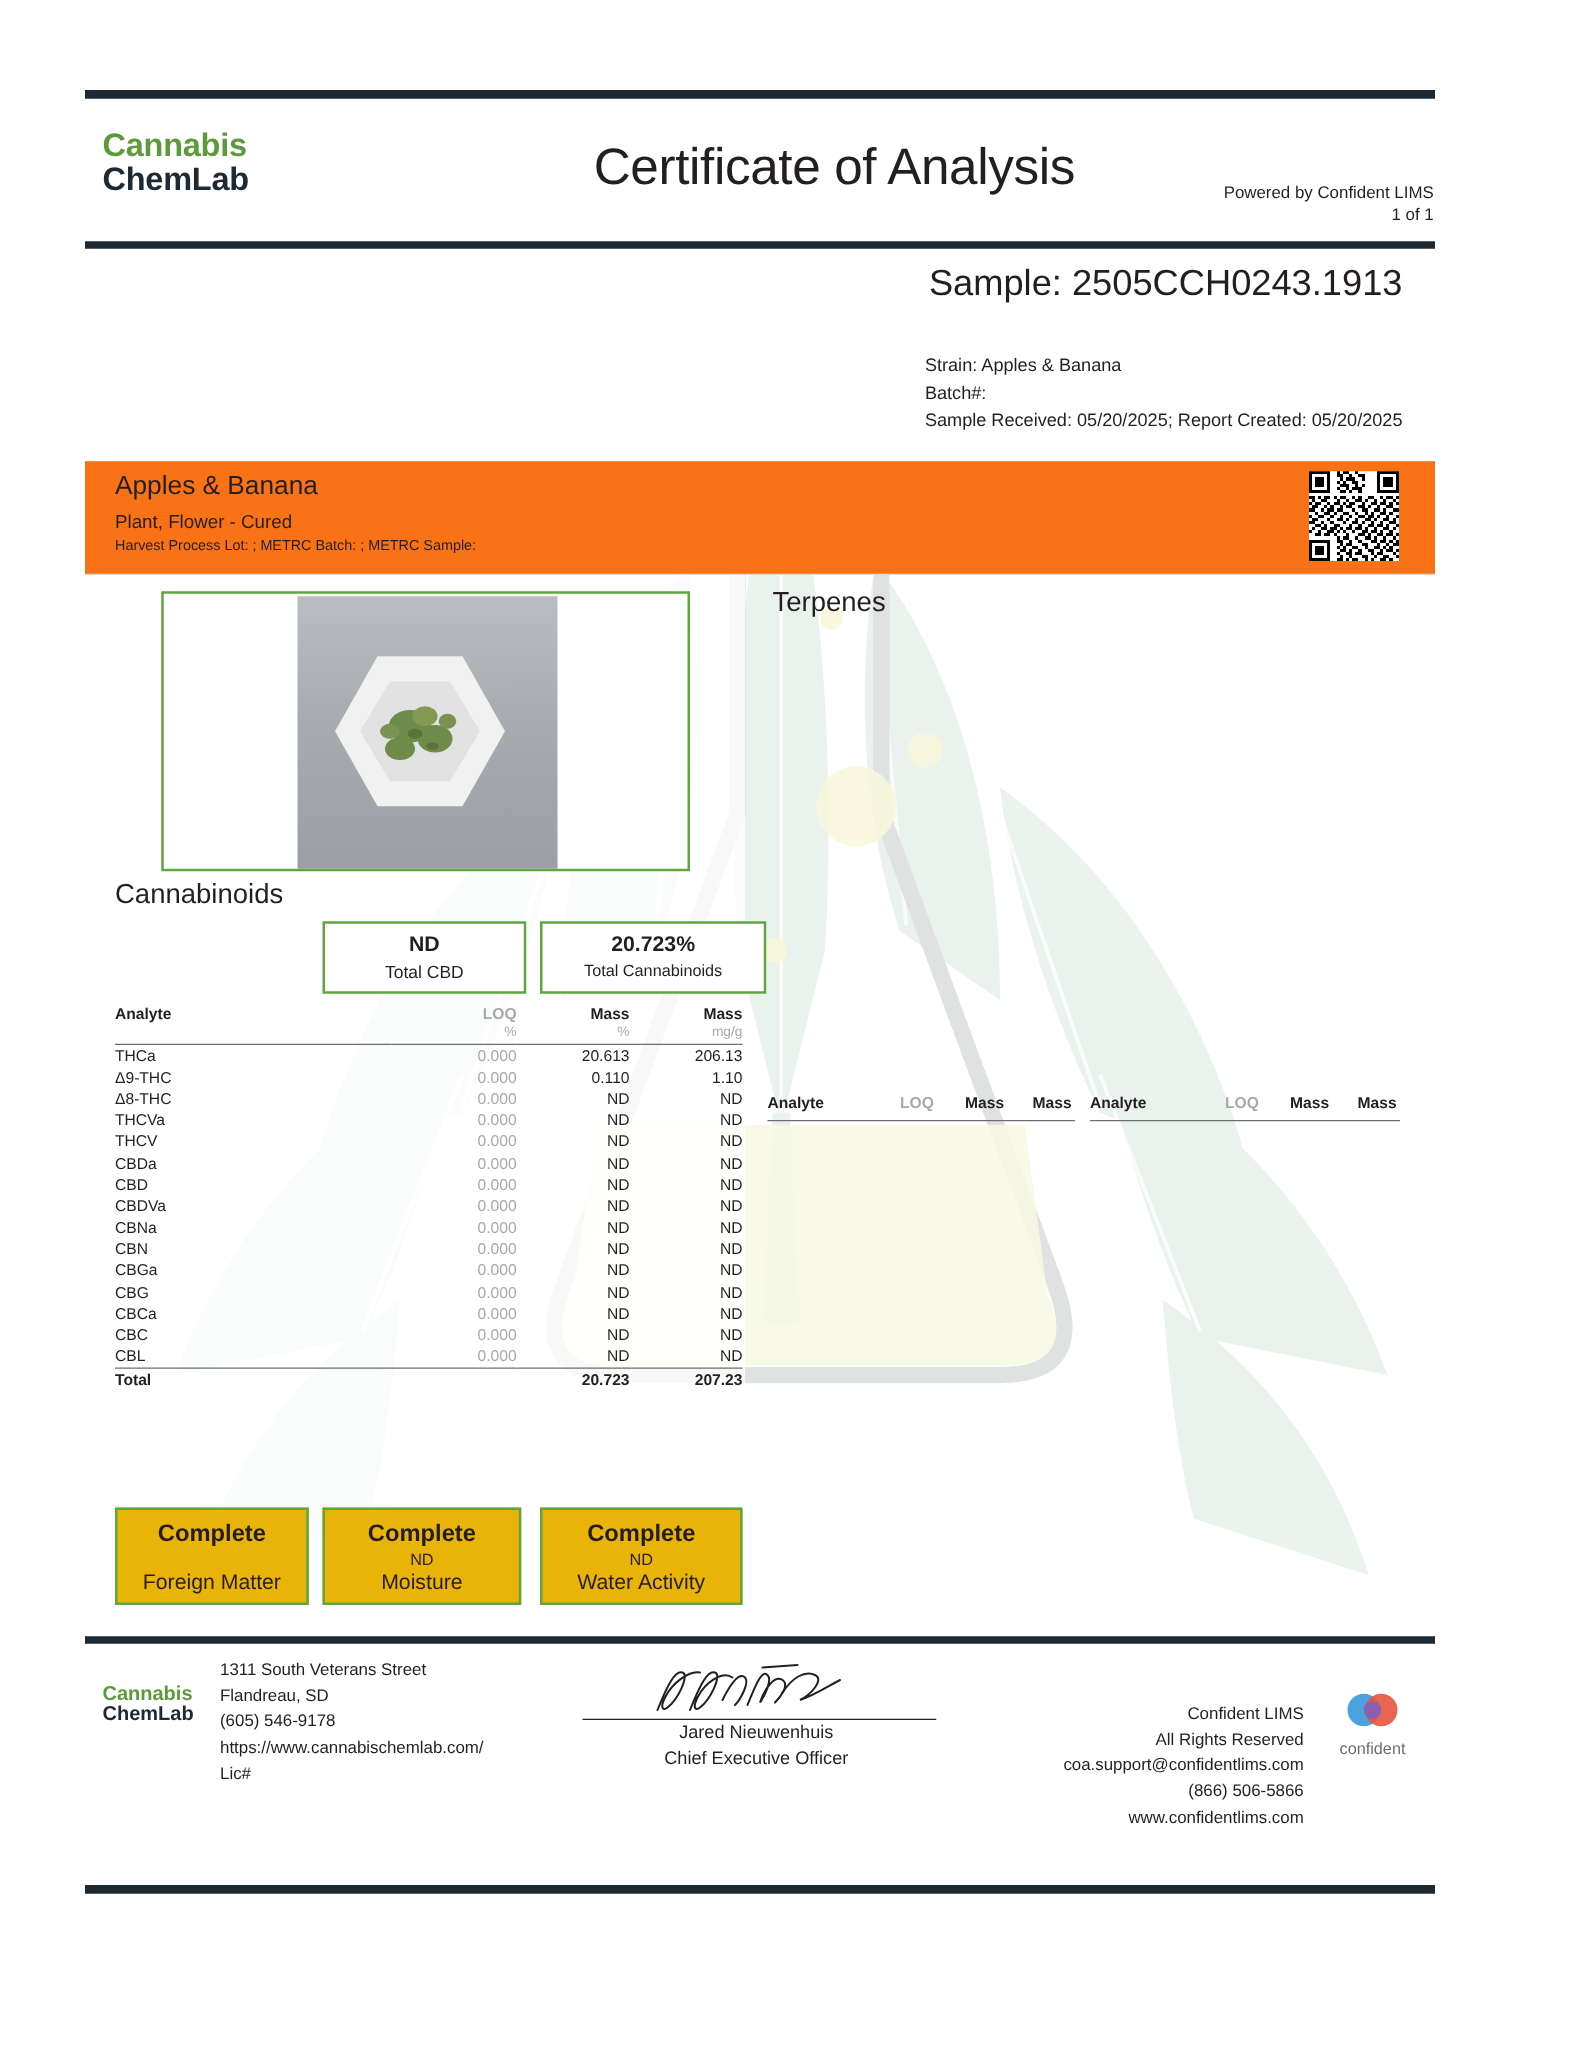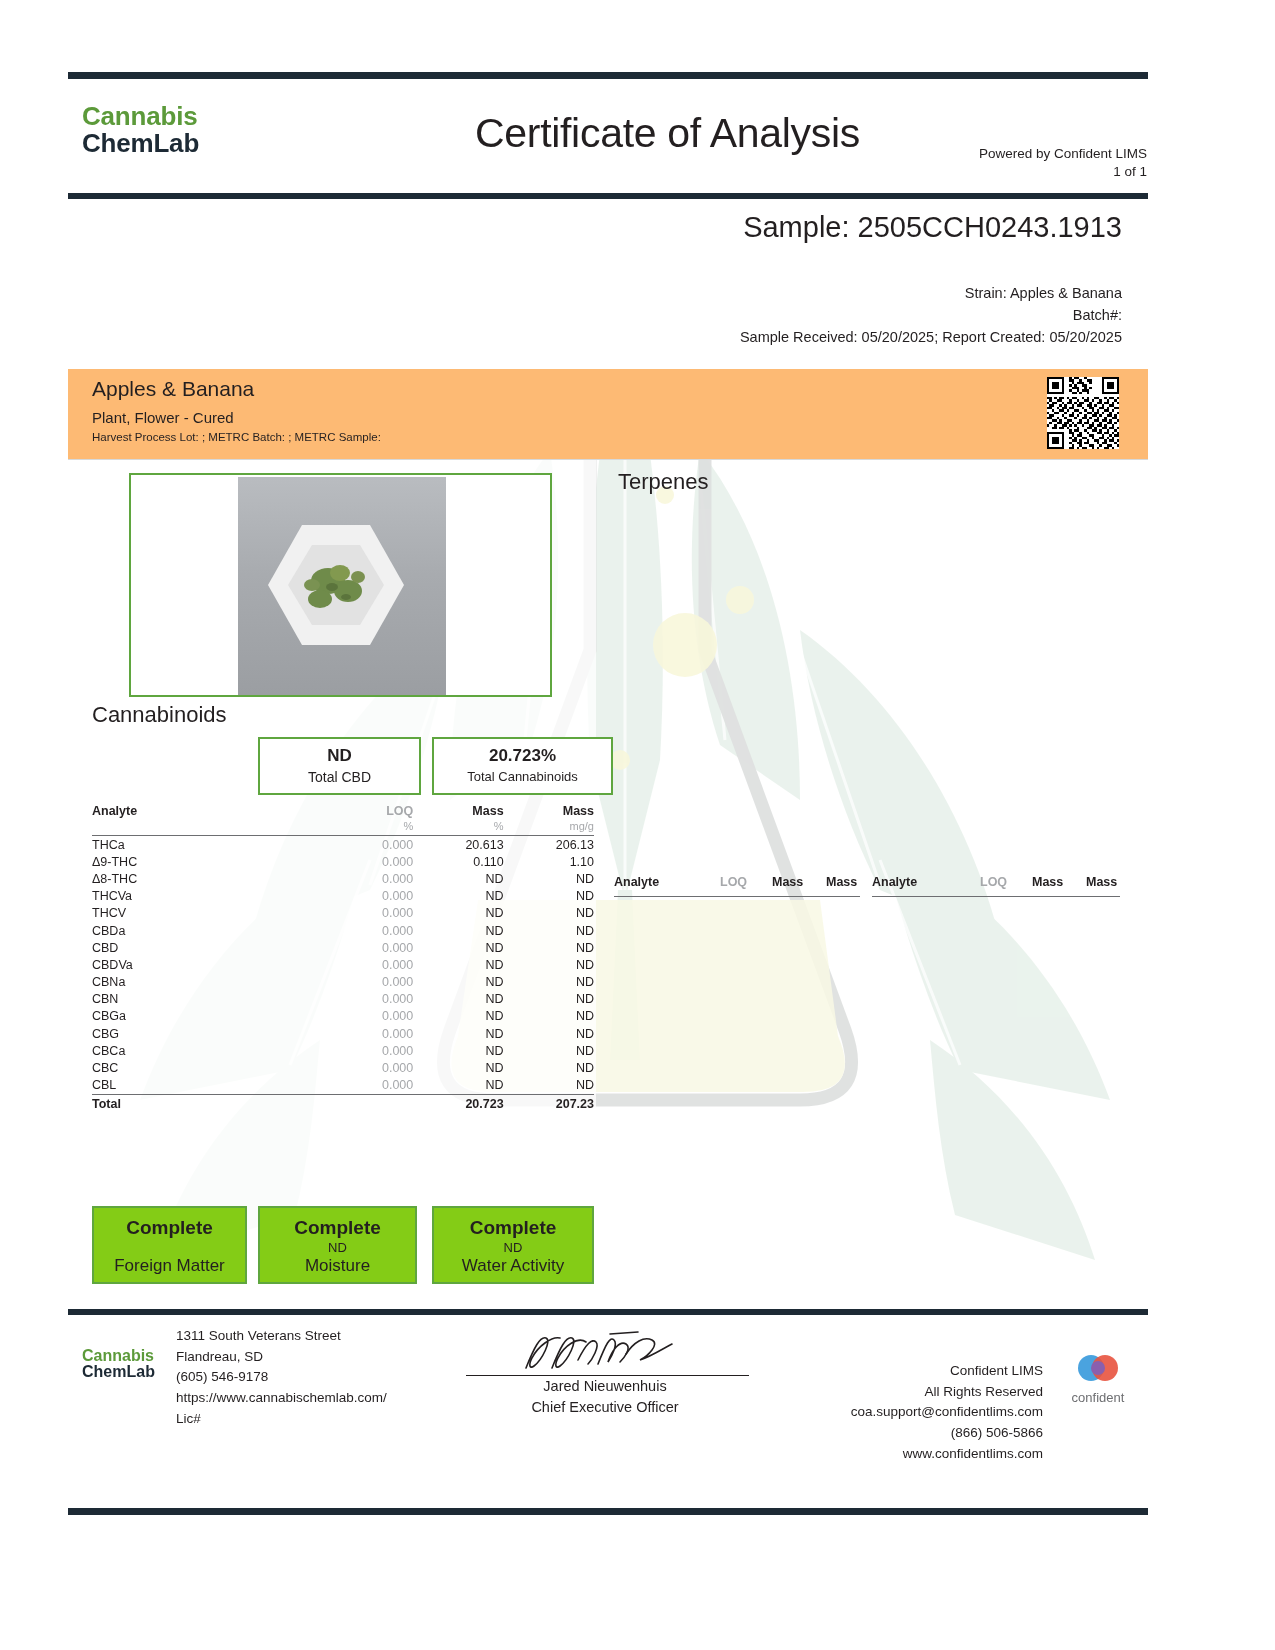--- a/index.html
+++ b/index.html
@@ -114,32 +114,32 @@
   }
   .sample-id {
     position: absolute;
     right: 26px; top: 12px;
     font-size: 29px;
     color: #231f20;
   }
   .sample-meta {
     position: absolute;
     right: 26px; top: 84px;
-    text-align: right;
+    text-align: left;
     font-size: 14.5px;
     line-height: 1.5;
     color: #231f20;
   }
 
   
   .strain-box {
     position: absolute;
     left: 68px; top: 369px;
     width: 1080px; height: 90px;
-    background: #fdba74;
+    background: #f97316;
     border-bottom: 1px solid #d7d9da;
     z-index: 2;
   }
   .strain-name {
     position: absolute;
     left: 24px; top: 8px;
     font-size: 21px;
     color: #231f20;
   }
   .strain-type {
@@ -307,21 +307,21 @@
     background: #6d6e71;
     z-index: 3;
   }
 
   
   .cbox {
     position: absolute;
     top: 1206px;
     height: 78px;
     border: 2px solid #5fa63f;
-    background: #84cc16;
+    background: #eab308;
     box-sizing: border-box;
     text-align: center;
     z-index: 3;
   }
   .cbox .t {
     font-size: 19px;
     font-weight: bold;
     margin-top: 9px;
   }
   .cbox .nd {

